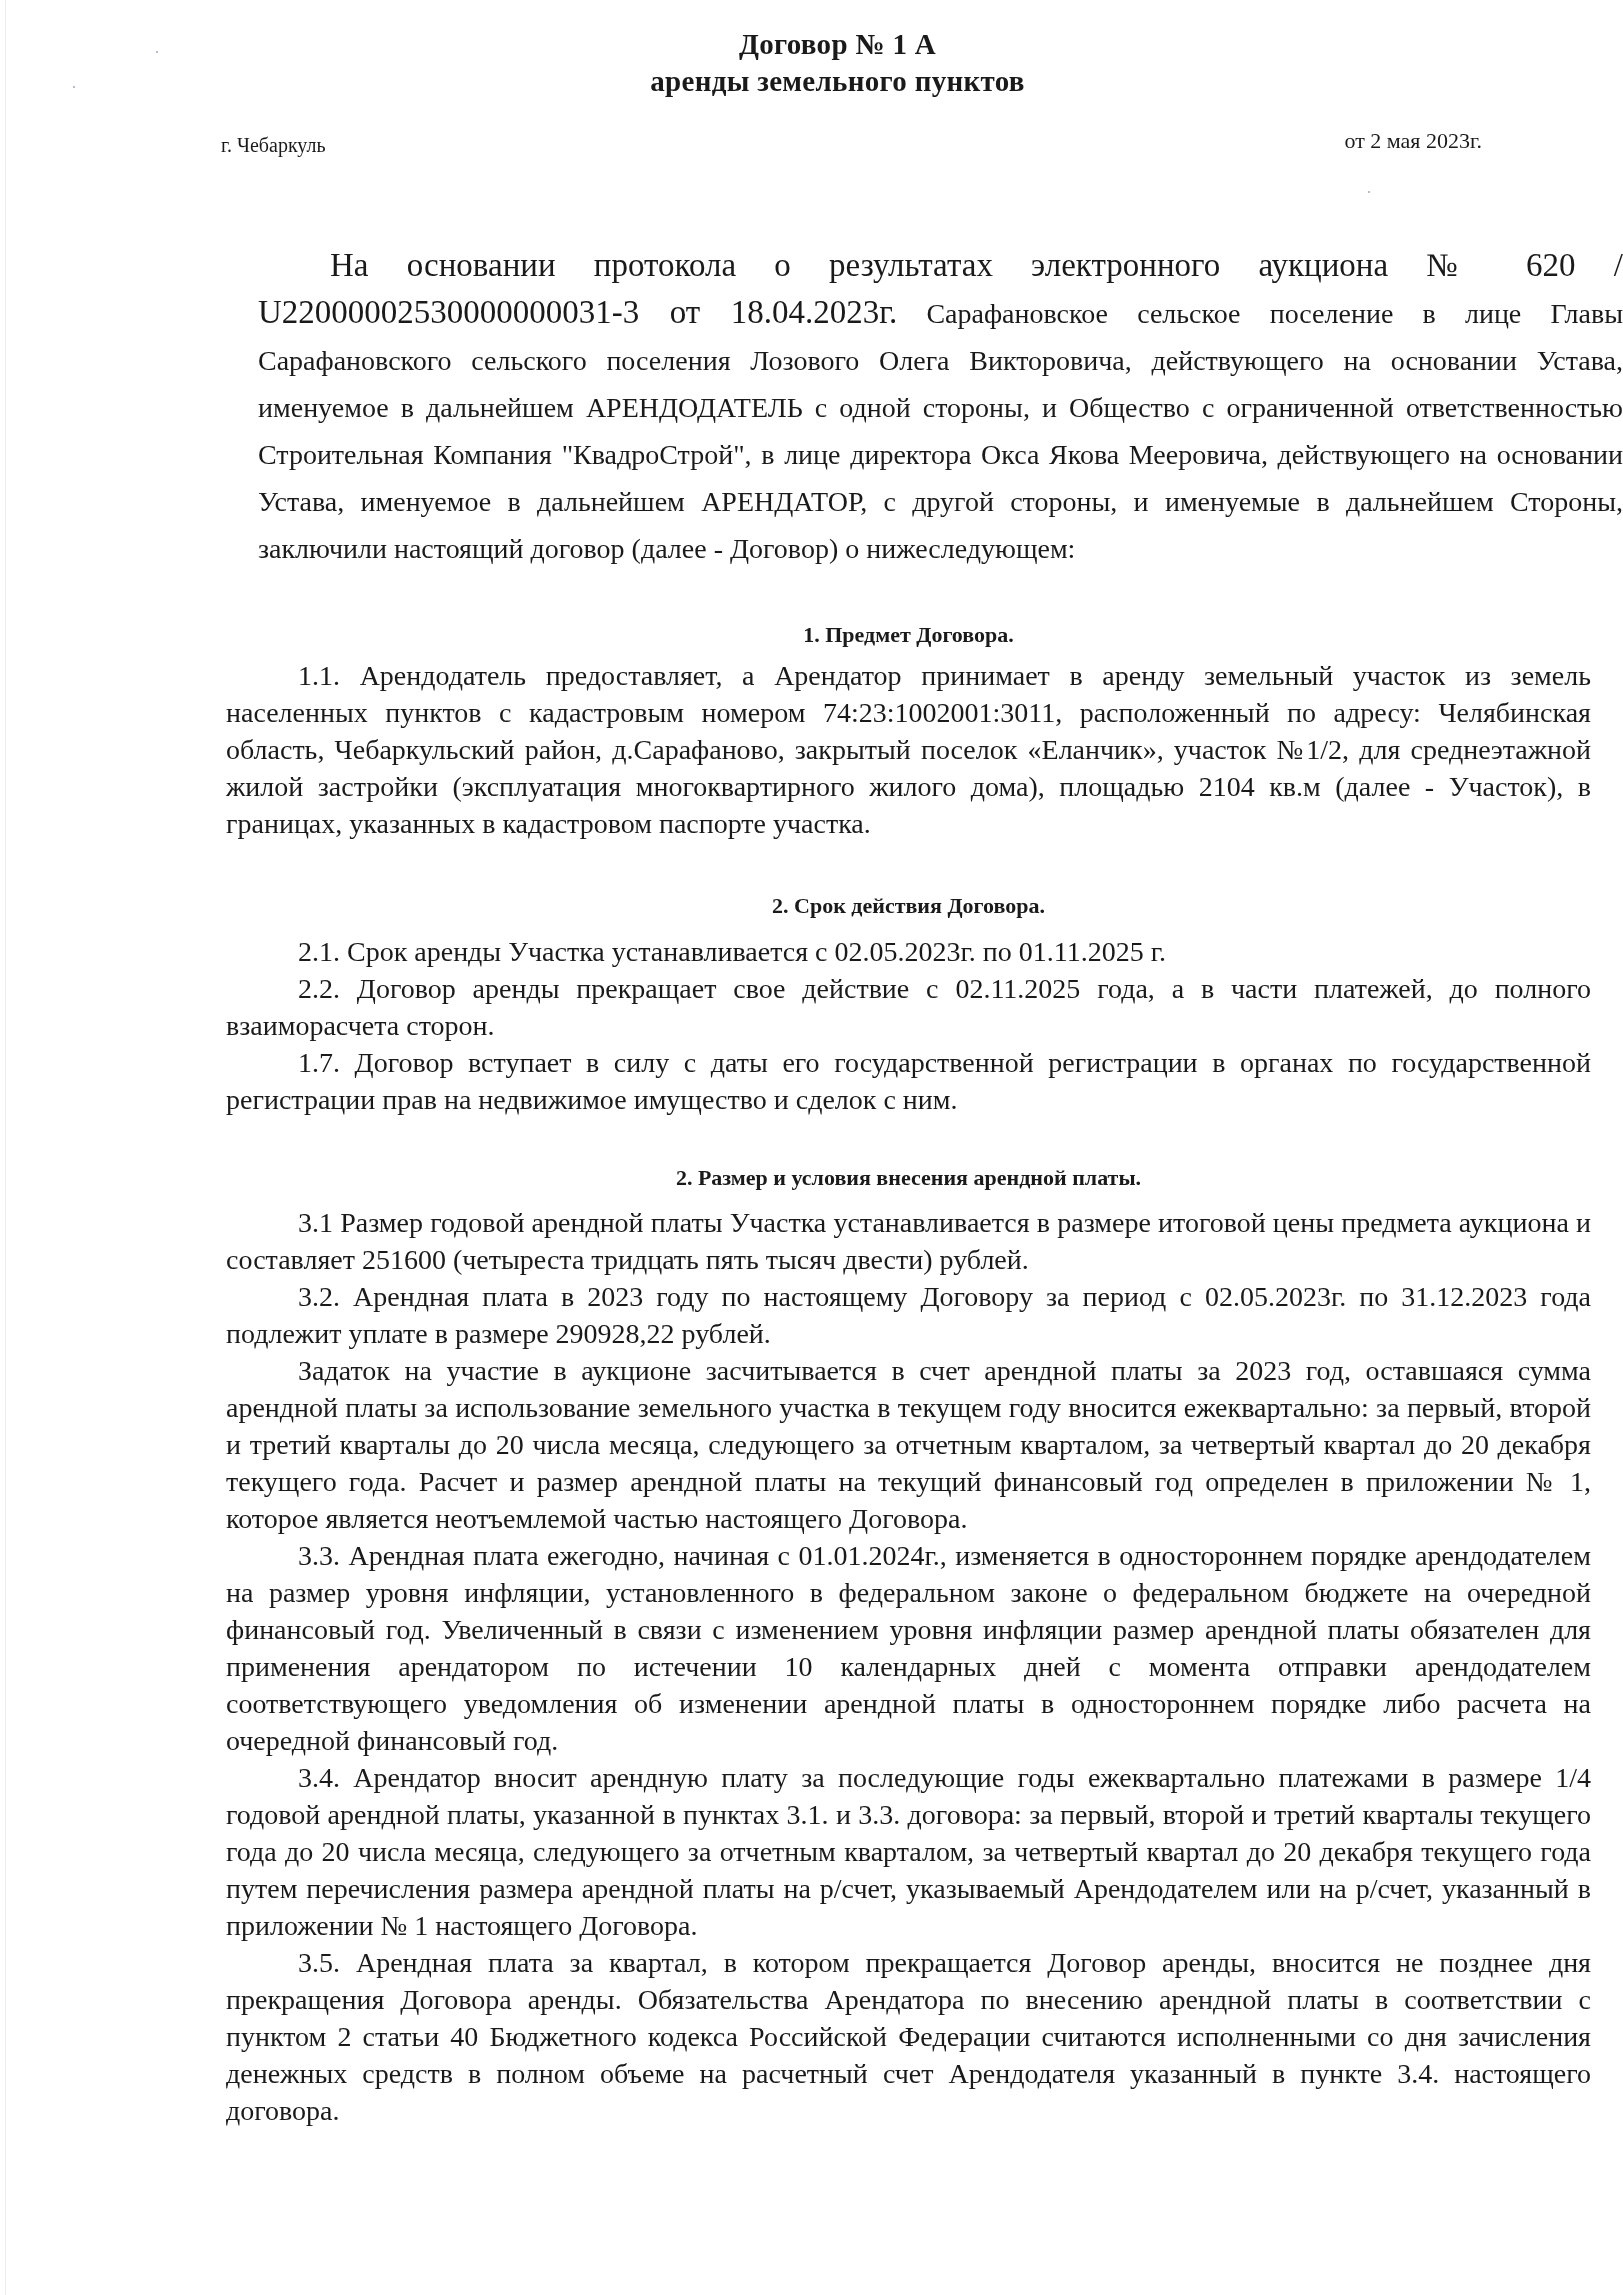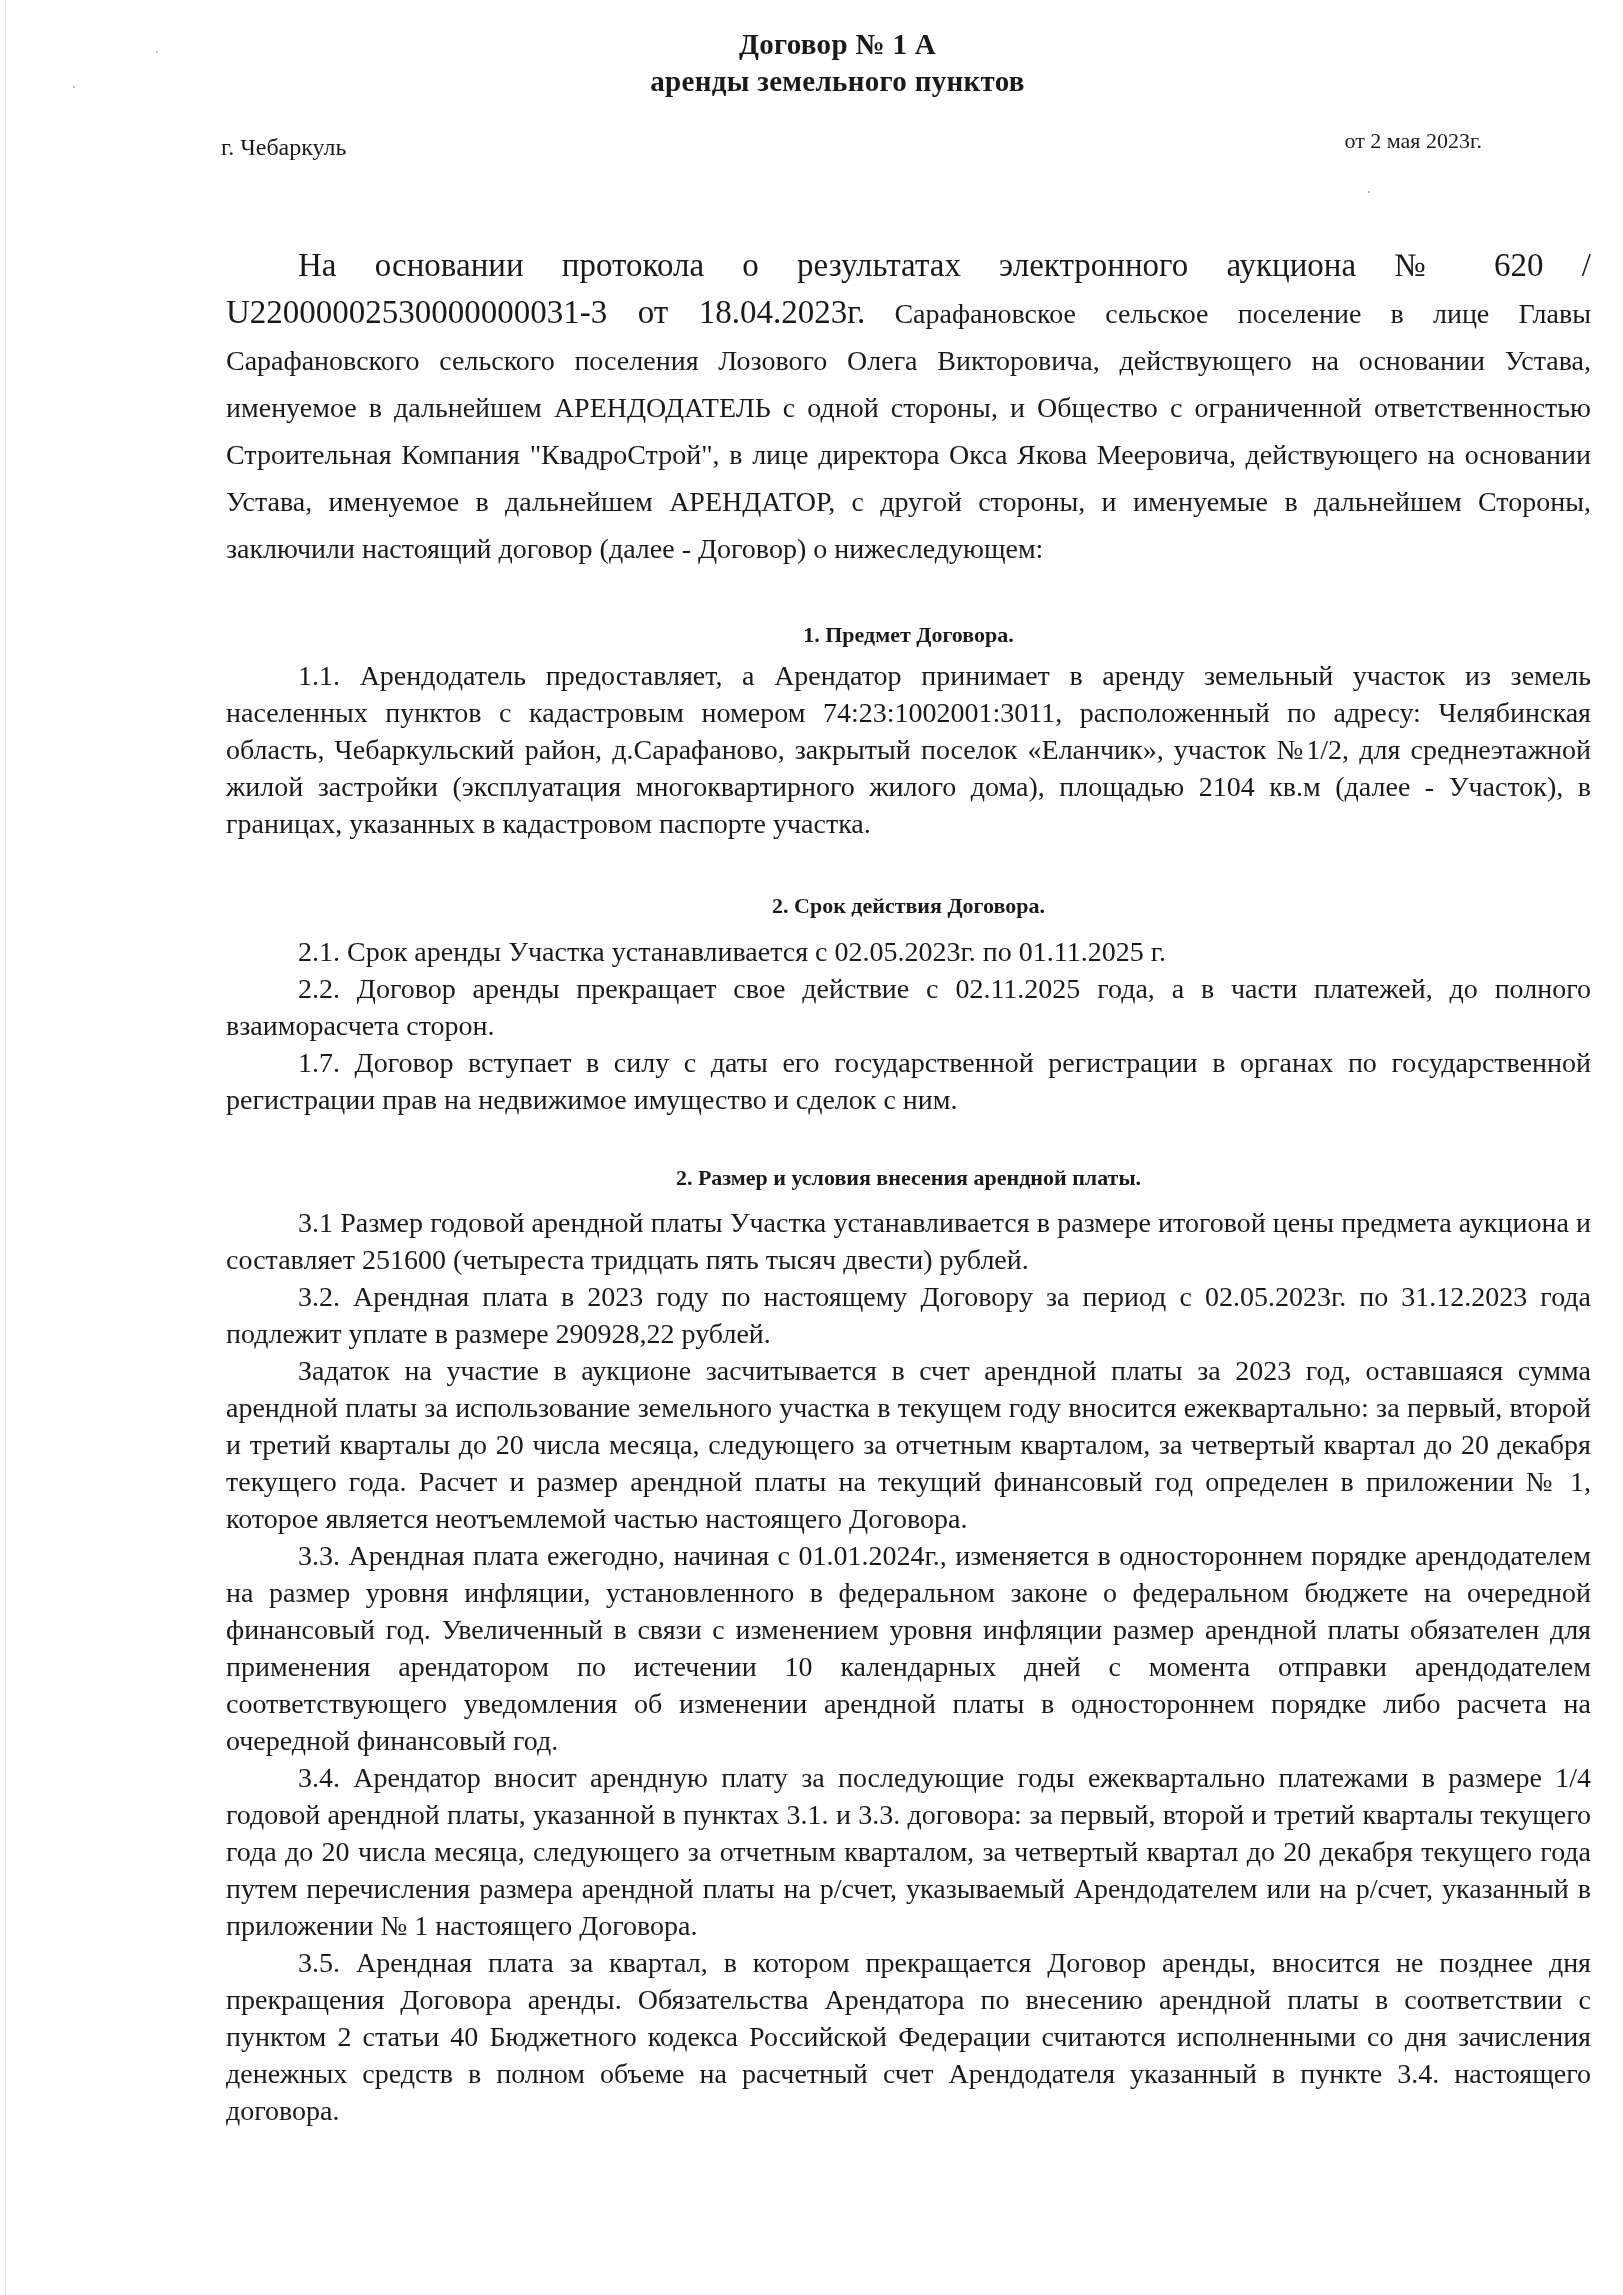--- a/index.html
+++ b/index.html
@@ -25,36 +25,36 @@
       left: 0; width: 1623px;
       text-align: center;
       font-weight: bold;
       font-size: 29px;
       letter-spacing: 0.3px;
     }
     .title.l1 { top: 27.5px; padding-left: 52px; box-sizing: border-box; }
     .title.l2 { top: 65px; padding-left: 52px; box-sizing: border-box; }
     .place {
       position: absolute; top: 134px; left: 221px;
-      font-size: 24px;
+      font-size: 20px;
     }
     .date {
       position: absolute; top: 128px; right: 141px;
       font-size: 22px;
     }
     .body-text {
       position: absolute;
       left: 226px;
       width: 1365px;
       font-size: 28px;
       line-height: 37px;
       text-align: justify;
     }
     .body-text p { margin: 0; text-indent: 72px; }
-    .intro { top: 242px; line-height: 38px; }
+    .intro { top: 242px; line-height: 38px; margin-left: 32px; }
     .intro p:first-child { font-size: 33px; line-height: 47px; }
     .section-title {
       position: absolute; left: 226px; width: 1365px;
       text-align: center; font-weight: bold; font-size: 22px;
     }
     .s1-title { top: 622px; }
     .s1 { top: 657px; }
     .s2-title { top: 893px; }
     .s2 { top: 933px; }
     .s3-title { top: 1165px; }

